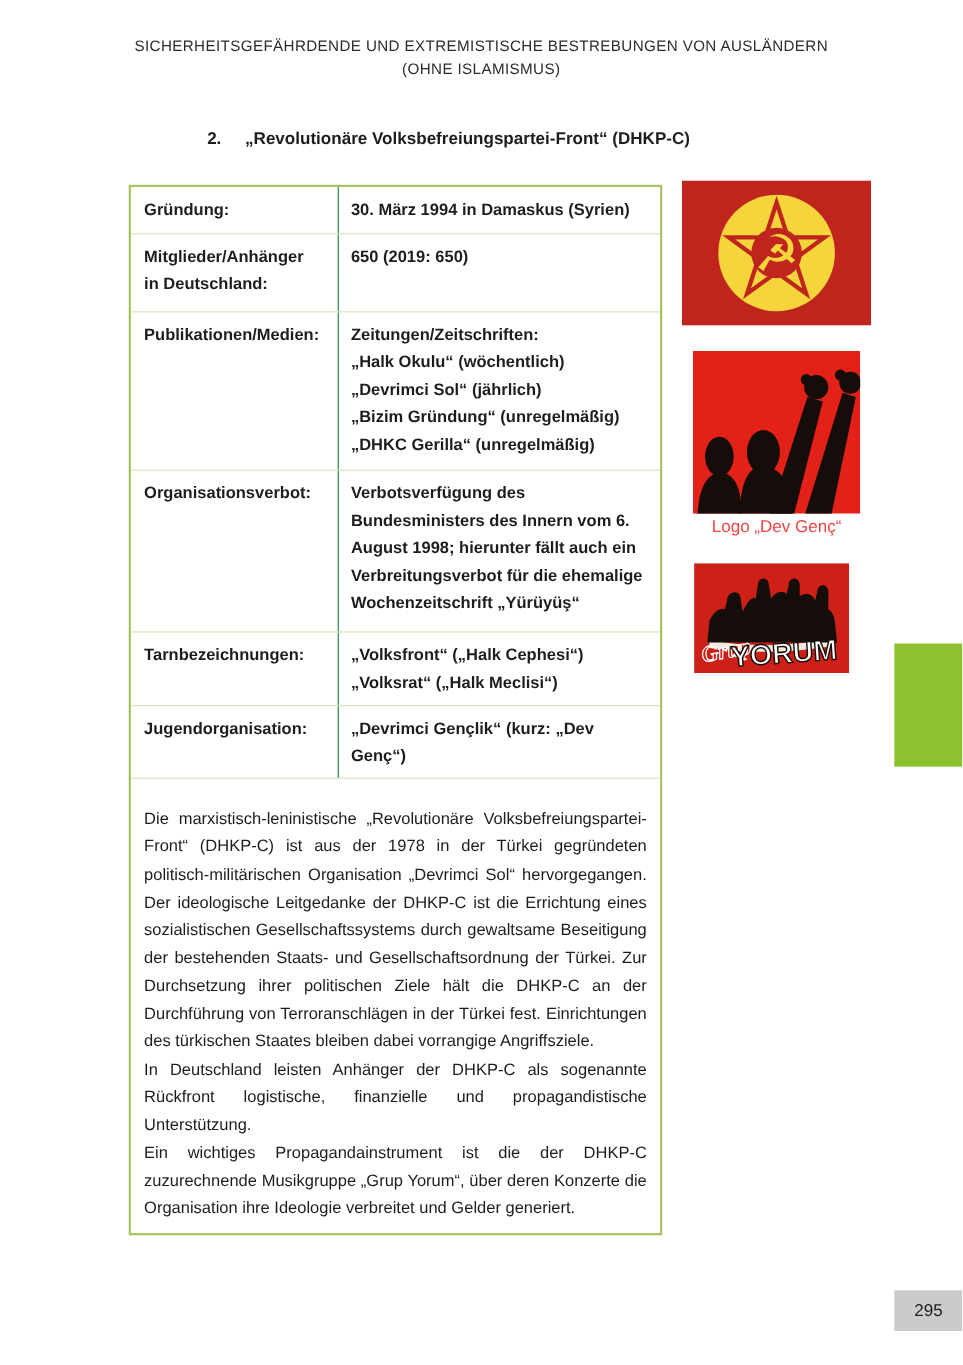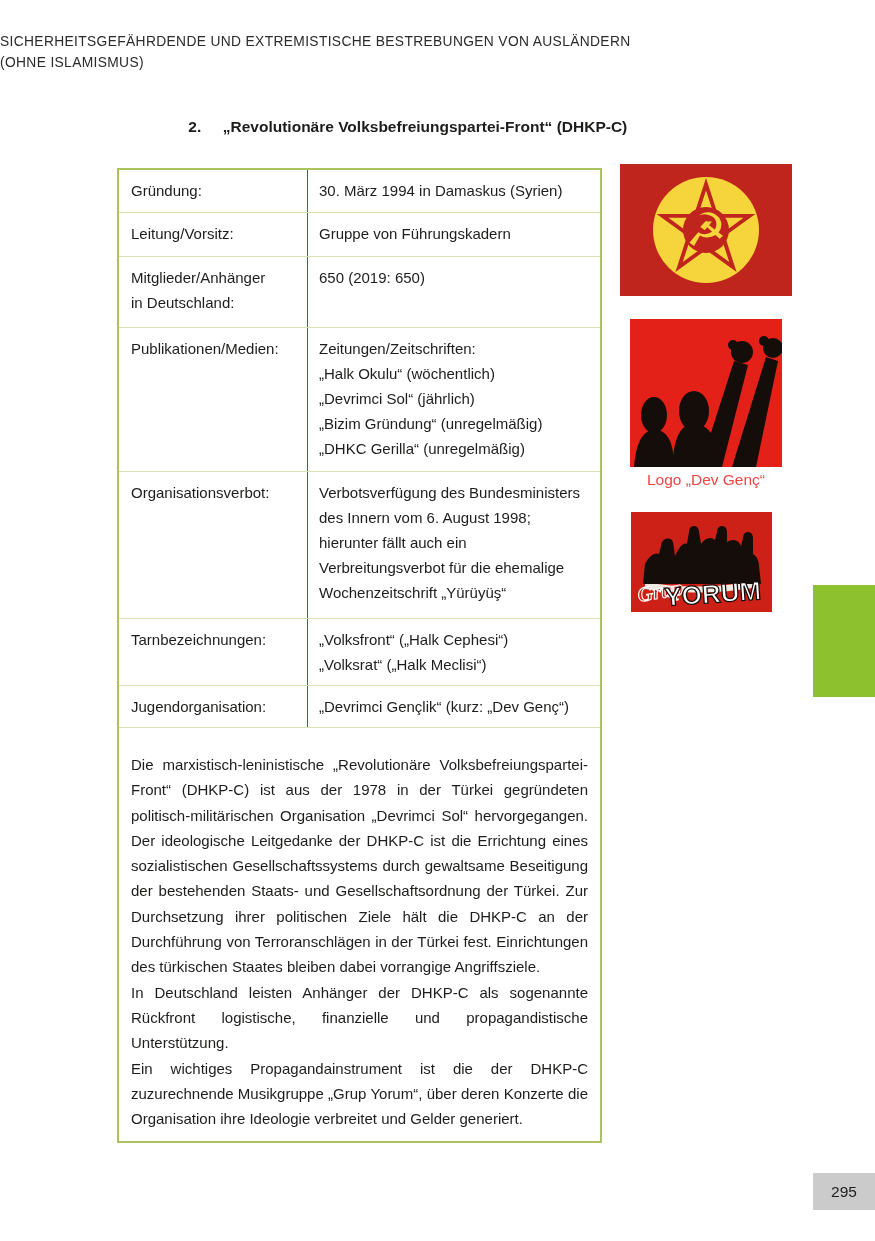--- a/index.html
+++ b/index.html
@@ -7,38 +7,38 @@
     position:relative;
     width:875px;height:1241px;
     background:#ffffff;
     font-family:"Liberation Sans","DejaVu Sans",sans-serif;
     color:#1d1d1b;
     overflow:hidden;
   }
   
   .runhead{
     position:absolute;top:31px;left:0;width:875px;
-    text-align:left;
+    text-align:center;
     font-size:13.8px;line-height:21px;letter-spacing:.35px;
     color:#2b2b2b;
   }
   
   .section-heading{
     position:absolute;top:118px;left:117px;width:560px;
     font-size:15.5px;font-weight:bold;color:#1d1d1b;text-align:center;
   }
   .section-heading .num{display:inline-block;width:56px;}
   
   .infobox{
     position:absolute;top:168px;left:117px;width:485px;
     border:2px solid #a9c35e;
     box-sizing:border-box;
     background:#ffffff;
   }
-  .row{display:grid;grid-template-columns:188px 1fr;}
+  .row{display:grid;grid-template-columns:188px 1fr;font-weight:bold;}
   .row + .row{border-top:1px solid #d7e2b4;}
   .cell{
     padding:8px 12px 7px 12px;
     font-size:15px;line-height:25px;
     white-space:pre-line;
     box-sizing:border-box;
   }
   .cell.value{border-left:1px solid #15803d;padding-left:11px;}
   .row-1{min-height:42px}.row-2{min-height:43px}.row-3{min-height:70px}
   .row-4{min-height:143px}.row-5{min-height:146px}.row-6{min-height:66px}.row-7{min-height:41px}
@@ -85,24 +85,20 @@
   </div>
 
   <div class="section-heading">
     <span class="num">2.</span><span>„Revolutionäre Volksbefreiungspartei-Front“ (DHKP-C)</span>
   </div>
 
   <div class="infobox">
     <div class="row row-1">
       <div class="cell label">Gründung:</div>
       <div class="cell value">30. März 1994 in Damaskus (Syrien)</div>
-    </div>
-    <div class="row row-2">
-      <div class="cell label">Leitung/Vorsitz:</div>
-      <div class="cell value">Gruppe von Führungskadern</div>
     </div>
     <div class="row row-3">
       <div class="cell label">Mitglieder/Anhänger
 in Deutschland:</div>
       <div class="cell value">650 (2019: 650)</div>
     </div>
     <div class="row row-4">
       <div class="cell label">Publikationen/Medien:</div>
       <div class="cell value">Zeitungen/Zeitschriften:
 „Halk Okulu“ (wöchentlich)

